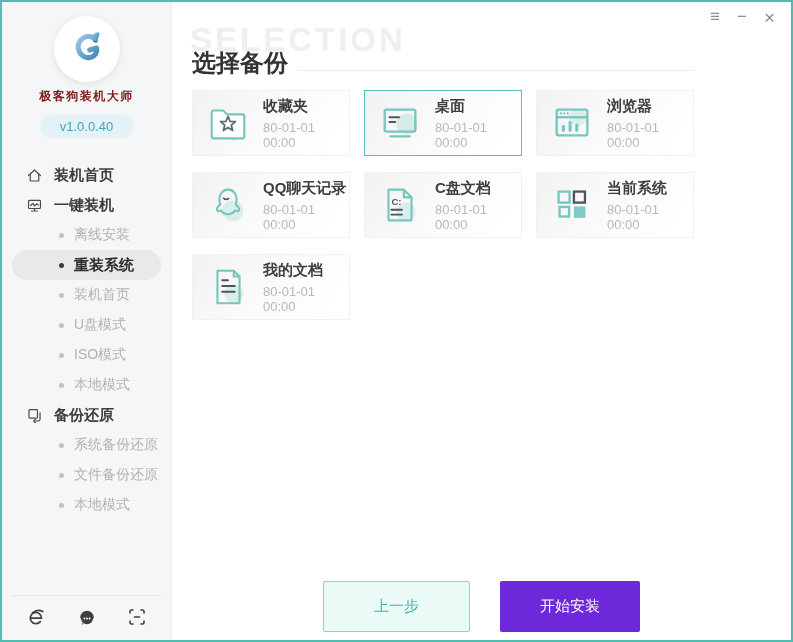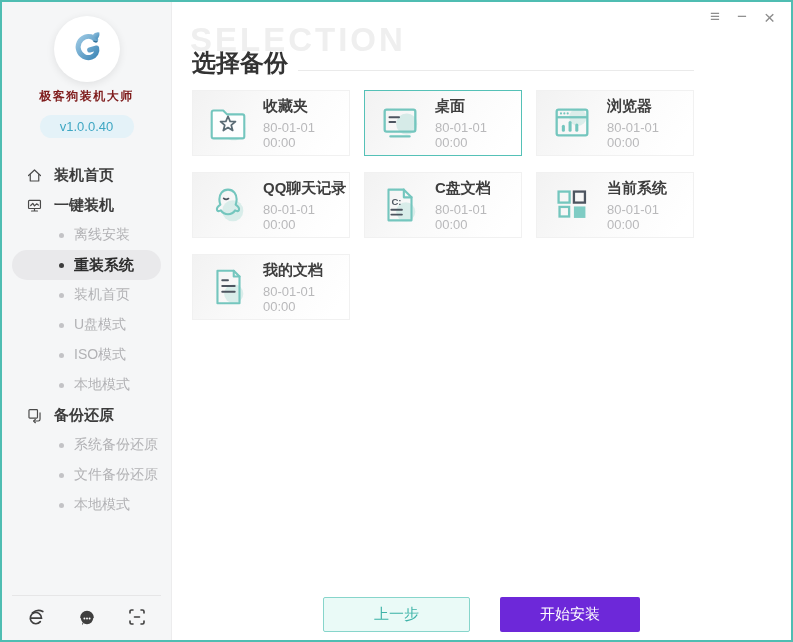--- a/index.html
+++ b/index.html
@@ -44,21 +44,21 @@
   .cards { display:grid; grid-template-columns:repeat(3,158px); gap:16px 14px; width:502px; }
   .card { height:66px; background:linear-gradient(125deg,#f2f2f2 0%,#fafafa 45%,#ffffff 90%);
           border:1px solid #f1f1f1; display:flex; align-items:center; padding-left:12px; cursor:pointer; }
   .card.selected { border:1px solid #55c1b7; }
   .card-icon-wrap { width:46px; height:46px; margin-right:12px; flex-shrink:0; }
   .card-icon-wrap svg { width:46px; height:46px; }
   .card-label { font-size:15px; font-weight:700; color:#3e3e3e; margin-bottom:4px; }
   .card-date { font-size:13px; color:#b9b9bb; }
 
   .footer-buttons { position:absolute; bottom:8px; left:0; right:0; display:flex; justify-content:center; gap:30px; }
-  .btn { height:35px; font-size:15px; border-radius:2px; cursor:pointer; font-family:Liberation Sans, sans-serif; }
+  .btn { height:51px; font-size:15px; border-radius:2px; cursor:pointer; font-family:Liberation Sans, sans-serif; }
   .btn-prev { width:147px; background:#eafaf7; border:1px solid #87d5cb; color:#3eb3a8; }
   .btn-start { width:140px; background:#6d28d9; border:none; color:#fff; }
 
   .svg-defs { position:absolute; width:0; height:0; overflow:hidden; }
 </style>
 </head>
 <body>
 
 <svg class="svg-defs" aria-hidden="true">
   <defs>

